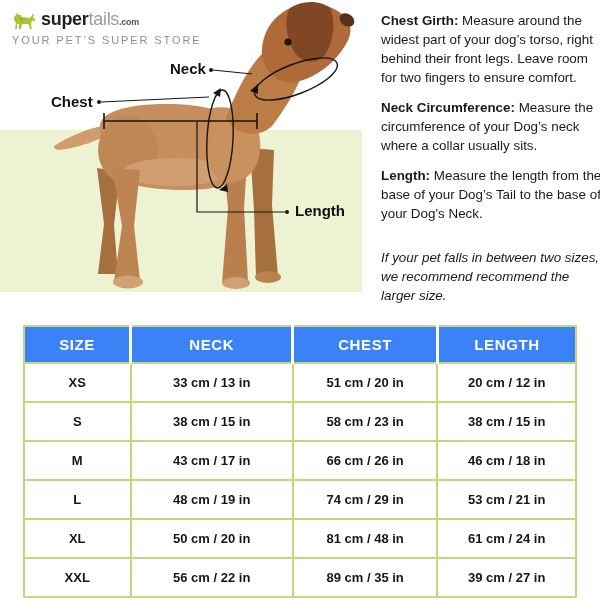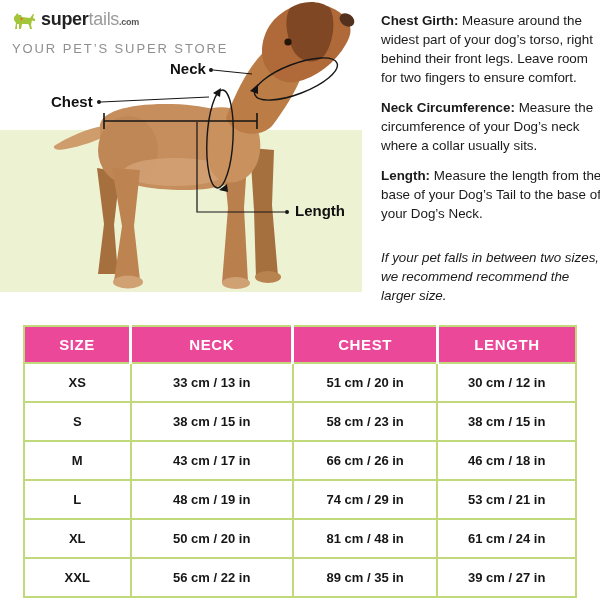--- a/index.html
+++ b/index.html
@@ -17,35 +17,35 @@
   .lbl-length{left:295px;top:202px;}
 
   
   .logo{position:absolute;left:12px;top:10px;width:140px;}
   .logo-row{display:flex;align-items:flex-end;}
   .logo-dog{margin-right:3px;}
   .brand{font-size:18px;line-height:18px;color:#2b2b2b;letter-spacing:-0.3px;}
   .brand b{font-weight:bold;color:#222;}
   .brand .tails{color:#9b9b9b;}
   .brand .tld{font-size:9px;color:#555;font-weight:bold;}
-  .tagline{margin-top:10px;font-size:13px;letter-spacing:1.9px;color:#8f8f8f;white-space:nowrap;}
+  .tagline{margin-top:3px;font-size:11px;letter-spacing:1.9px;color:#8f8f8f;white-space:nowrap;}
 
   
   .instructions{position:absolute;left:381px;top:11px;width:222px;font-size:13.4px;line-height:19px;}
   .instructions p{margin:0 0 11px 0;}
   .instructions b{font-weight:bold;}
   .note{margin-top:25px !important;font-style:italic;}
 
   
   .size-table{
     position:absolute;left:23px;top:325px;width:554px;
     border-collapse:collapse;border:2px solid #c1d87b;background:#fff;
   }
   .size-table th{
-    background:#ec4899;color:#ffffff;font-size:15px;font-weight:bold;
+    background:#3b82f6;color:#ffffff;font-size:15px;font-weight:bold;
     letter-spacing:0.6px;height:33px;border-right:3px solid #ffffff;
     border-bottom:2px solid #c1d87b;text-align:center;
   }
   .size-table th:last-child{border-right:none;}
   .size-table td{
     border:2px solid #c1d87b;height:35px;text-align:center;
     font-weight:bold;font-size:13px;color:#161616;
   }
 </style>
 </head>
@@ -139,21 +139,21 @@
       <th>NECK</th>
       <th>CHEST</th>
       <th>LENGTH</th>
     </tr>
   </thead>
   <tbody>
     <tr>
       <td>XS</td>
       <td>33 cm / 13 in</td>
       <td>51 cm / 20 in</td>
-      <td>30 cm / 12 in</td>
+      <td>20 cm / 12 in</td>
     </tr>
     <tr>
       <td>S</td>
       <td>38 cm / 15 in</td>
       <td>58 cm / 23 in</td>
       <td>38 cm / 15 in</td>
     </tr>
     <tr>
       <td>M</td>
       <td>43 cm / 17 in</td>

